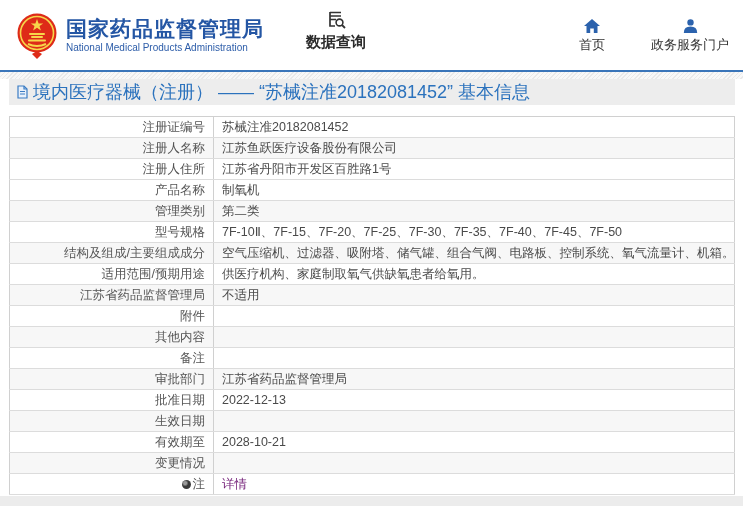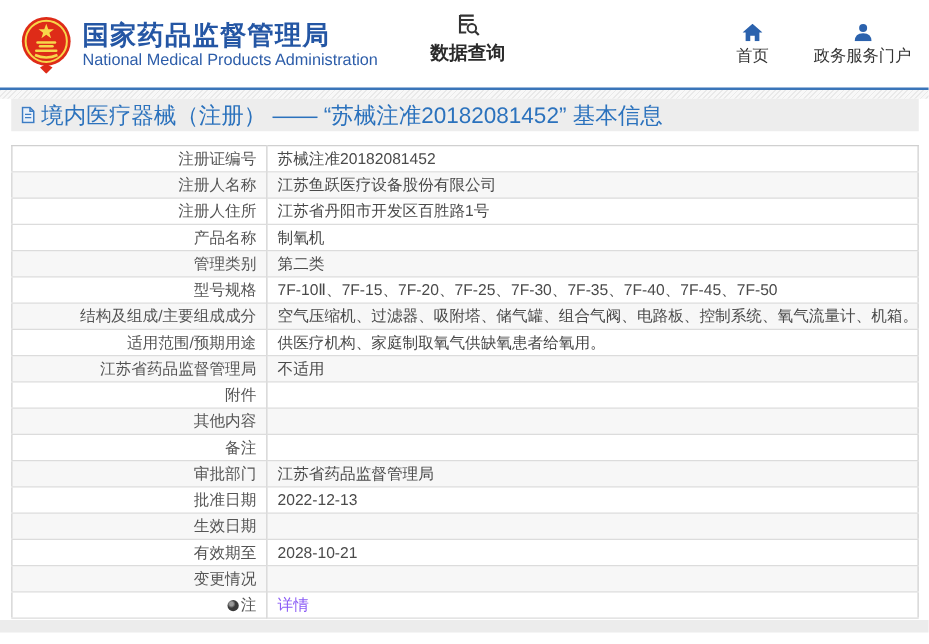--- a/index.html
+++ b/index.html
@@ -14,28 +14,28 @@
     height: 70px; background: #ffffff;
     display: flex; align-items: center;
     padding: 0 14px 0 16px;
   }
   .emblem { width: 42px; height: 46px; margin-top: 2px; flex: 0 0 auto; }
   .org-block { margin-left: 8px; }
   .org-cn {
     font-size: 21px; font-weight: bold; color: #2456a4;
     letter-spacing: 1px; line-height: 24px;
   }
-  .org-en { font-size: 13px; color: #2d5da9; line-height: 13px; }
+  .org-en { font-size: 10px; color: #2d5da9; line-height: 13px; }
   .data-query {
     display: flex; align-items: center; gap: 4px;
     margin-left: 42px; margin-top: -8px; cursor: pointer; flex-direction: column;
   }
   .data-query-label { font-size: 15px; font-weight: 600; color: #2b2b2b; }
   .header-spacer { flex: 1; }
-  .top-nav { display: flex; gap: 36px; margin-top: 2px; justify-content: center; }
+  .top-nav { display: flex; gap: 46px; margin-top: 2px; justify-content: center; }
   .nav-item {
     display: flex; flex-direction: column; align-items: center;
     gap: 3px; cursor: pointer;
   }
   .nav-item .nav-label { font-size: 13px; color: #333333; }
   
   .blue-line { height: 2px; background: #3a75b9; }
   .hatch-strip {
     height: 7px;
     background: repeating-linear-gradient(
@@ -61,21 +61,21 @@
     padding: 0 8px; vertical-align: middle;
     white-space: nowrap; overflow: hidden;
   }
   tr.stripe td { background: #f7f7f7; }
   td.label-cell {
     width: 204px; text-align: right; color: #555555;
     border-right: 1px solid #d0d0d0;
   }
   td.value-cell { color: #4a4a4a; }
   td.value-cell a {
-    color: #8b5cf6; text-decoration: none; cursor: pointer;
+    color: #701a75; text-decoration: none; cursor: pointer;
   }
   .note-dot {
     display: inline-block; width: 9px; height: 9px; border-radius: 50%;
     background: radial-gradient(circle at 35% 35%, #9a9a9a 0 18%, #3a3a3a 40%);
     margin-right: 2px; vertical-align: -1px;
   }
   
   .footer-strip { height: 10px; background: #ececec; margin-top: 1px; }
 </style>
 </head>

